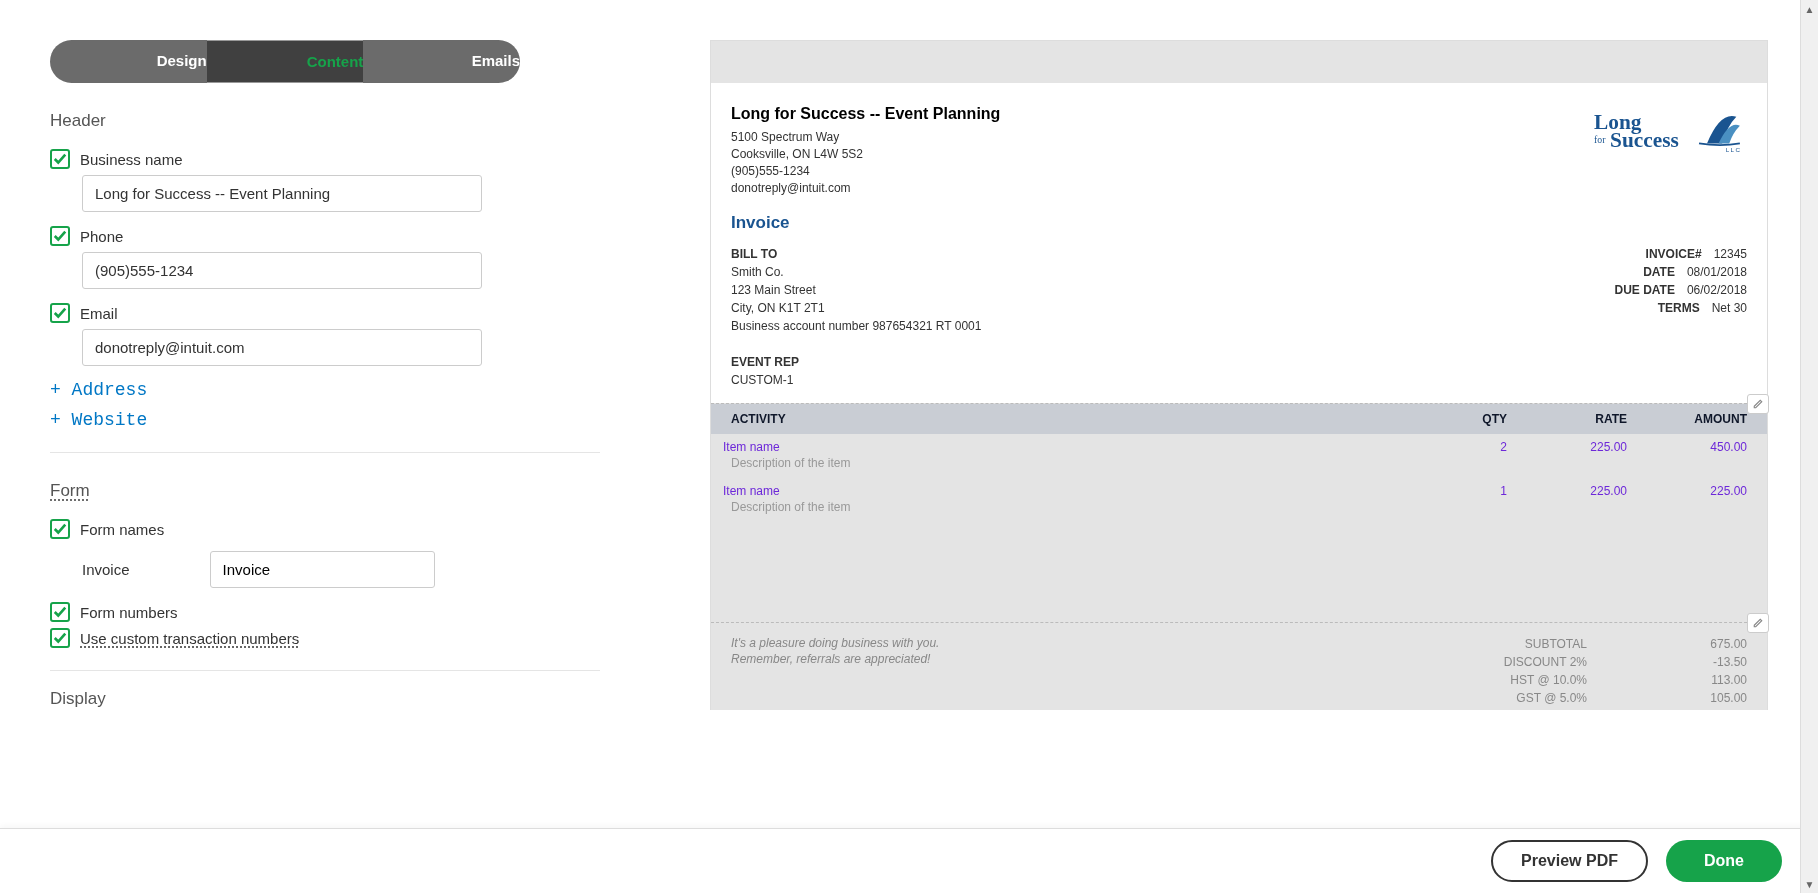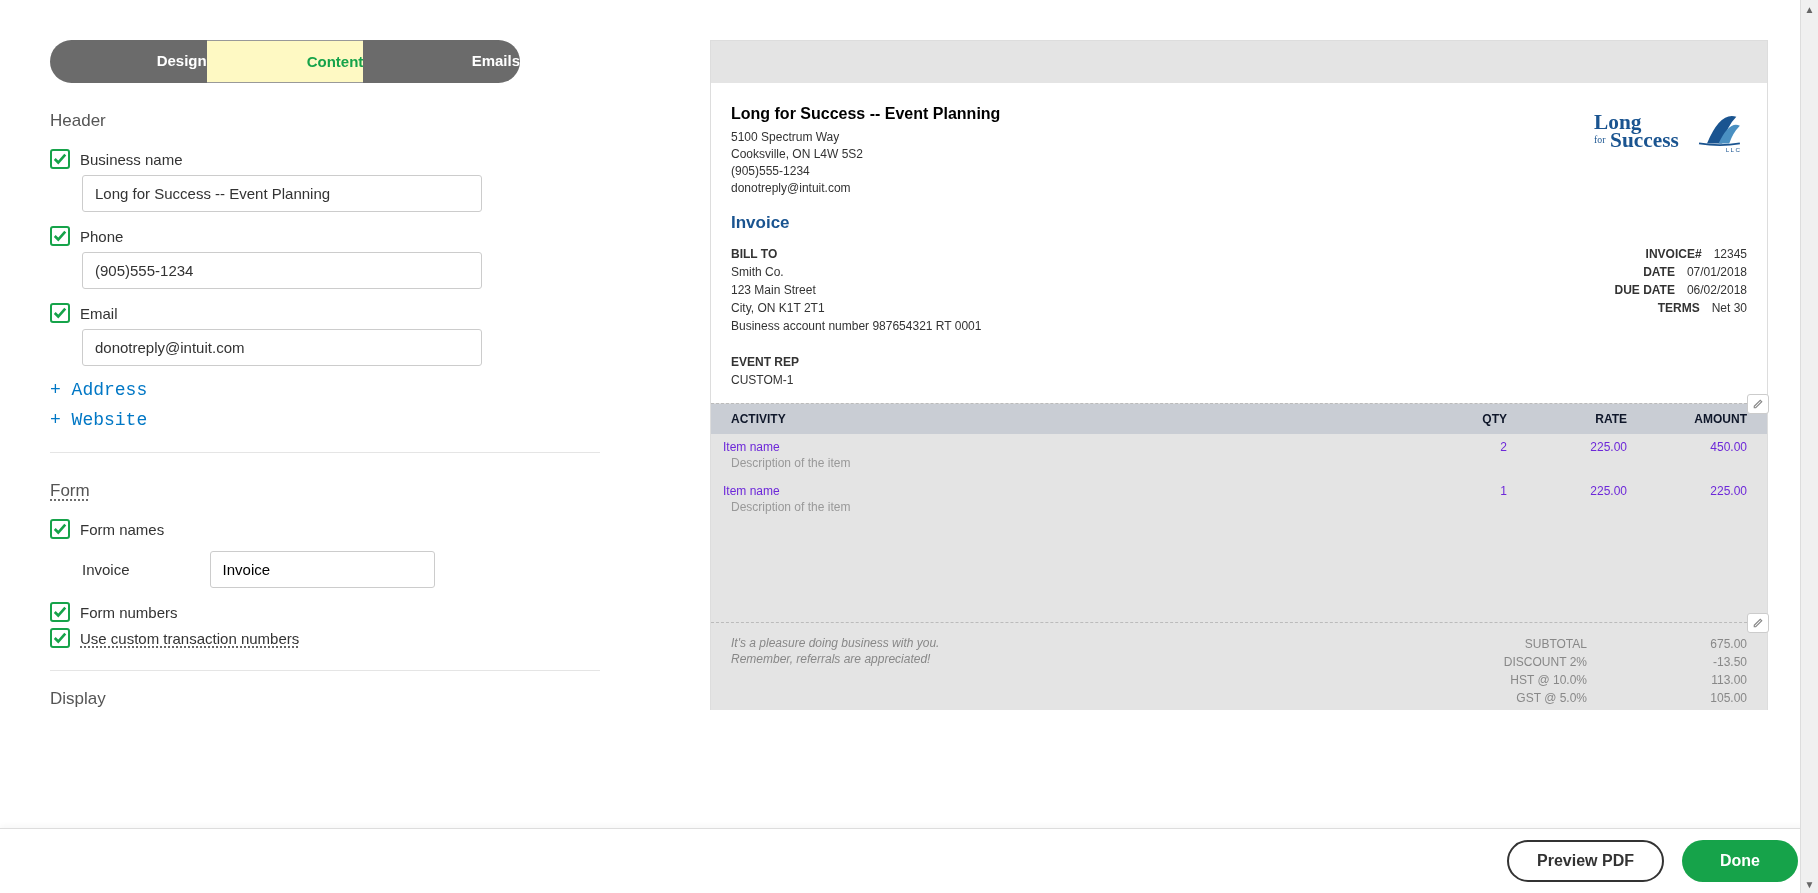--- a/index.html
+++ b/index.html
@@ -3,21 +3,21 @@
 <meta charset="utf-8">
 <style>
 * { box-sizing: border-box; margin: 0; padding: 0; }
 body { font-family: -apple-system, BlinkMacSystemFont, "Segoe UI", Helvetica, Arial, sans-serif; background: #fff; color: #333; overflow: hidden; }
 .container { display: flex; height: 710px; overflow-y: auto; padding: 0 50px 0 50px; }
 .left-panel { width: 500px; padding-top: 40px; }
 .right-panel { flex: 1; padding: 40px 0 0 160px; }
 .tabs { display: flex; width: 470px; border-radius: 22px; overflow: hidden; }
 .tab { flex: 1; text-align: right; padding: 12px 0; font-size: 15px; font-weight: 600; cursor: pointer; }
 .tab.inactive { background: #6b6b6b; color: #fff; }
-.tab.active { background: #fef9c3; color: #16a34a; border-top: 1px solid #999; border-bottom: 1px solid #999; }
+.tab.active { background: #404040; color: #16a34a; border-top: 1px solid #999; border-bottom: 1px solid #999; }
 .section-title { font-size: 17px; color: #555; margin: 28px 0 18px 0; }
 .section-title.underline { text-decoration: underline dotted; text-underline-offset: 4px; }
 .field-row { display: flex; align-items: center; margin-bottom: 6px; }
 .checkbox { width: 20px; height: 20px; border: 2px solid #16a34a; border-radius: 3px; display: flex; align-items: center; justify-content: center; margin-right: 10px; cursor: pointer; flex-shrink: 0; }
 .checkbox svg { width: 14px; height: 14px; }
 .field-label { font-size: 15px; color: #333; }
 .field-label.underline { text-decoration: underline dotted; text-underline-offset: 3px; }
 .text-input { width: 400px; margin-left: 32px; margin-bottom: 14px; padding: 9px 12px; font-size: 15px; border: 1px solid #ccc; border-radius: 3px; color: #333; }
 .link { color: #0077c5; font-size: 18px; cursor: pointer; display: block; margin-bottom: 10px; font-family: Liberation Mono, monospace; }
 .divider { border: none; border-top: 1px solid #e5e5e5; margin: 22px 0 0 0; width: 550px; }
@@ -51,21 +51,21 @@
 .line-item { display: flex; padding: 6px 20px 2px 12px; font-size: 12px; color: #6d28d9; background: #e4e4e4;}
 .line-desc { padding: 0 20px 8px 20px; font-size: 12px; color: #999; background:#e4e4e4;}
 .line-items-block { background: #e4e4e4; padding-bottom: 100px; }
 .totals-section { background: #e4e4e4; padding: 12px 20px; display: flex; justify-content: space-between; font-size: 12px; color: #888; position:relative; border-top: 1px dashed #bbb;}
 .totals-note { font-style: italic; max-width: 260px; line-height:1.4;}
 .totals-grid { text-align: right; margin-left: 24px; }
 .totals-row { display: flex; gap: 100px; justify-content: flex-end; line-height:1.5;}
 .totals-label { color: #888; }
 .totals-val { min-width: 60px; text-align: right; }
 
-.footer { position: fixed; bottom: 0; left: 0; right: 0; height: 65px; background: #fff; border-top: 1px solid #ddd; display: flex; justify-content: flex-end; align-items: center; gap: 18px; padding-right: 20px; box-shadow: 0 -2px 6px rgba(0,0,0,0.04);}
+.footer { position: fixed; bottom: 0; left: 0; right: 0; height: 65px; background: #fff; border-top: 1px solid #ddd; display: flex; justify-content: flex-end; align-items: center; gap: 18px; padding-right: 36px; box-shadow: 0 -2px 6px rgba(0,0,0,0.04);}
 .btn-outline { border: 2px solid #333; background: #fff; color: #333; border-radius: 22px; padding: 10px 28px; font-size: 16px; font-weight: 600; cursor: pointer; }
 .btn-primary { border: none; background: #16a34a; color: #fff; border-radius: 22px; padding: 12px 38px; font-size: 16px; font-weight: 600; cursor: pointer; }
 
 .scrollbar-overlay { position: fixed; right: 0; top: 0; width: 18px; height: 100%; background: #f0f0f0; border-left: 1px solid #ddd;}
 .scroll-up, .scroll-down { height: 18px; display:flex; align-items:center; justify-content:center; font-size:10px; color:#666;}
 </style>
 </head>
 <body>
 
 <div class="container">
@@ -181,21 +181,21 @@
           <div>City, ON K1T 2T1</div>
           <div>Business account number  987654321 RT 0001</div>
         </div>
         <div class="meta-right">
           <div class="meta-right-row">
               <span class="meta-key">INVOICE#</span>
               <span>12345</span>
             </div>
           <div class="meta-right-row">
               <span class="meta-key">DATE</span>
-              <span>07/01/2018</span>
+              <span>08/01/2018</span>
             </div>
           <div class="meta-right-row">
               <span class="meta-key">DUE DATE</span>
               <span>06/02/2018</span>
             </div>
           <div class="meta-right-row">
               <span class="meta-key">TERMS</span>
               <span>Net 30</span>
             </div>
         </div>

